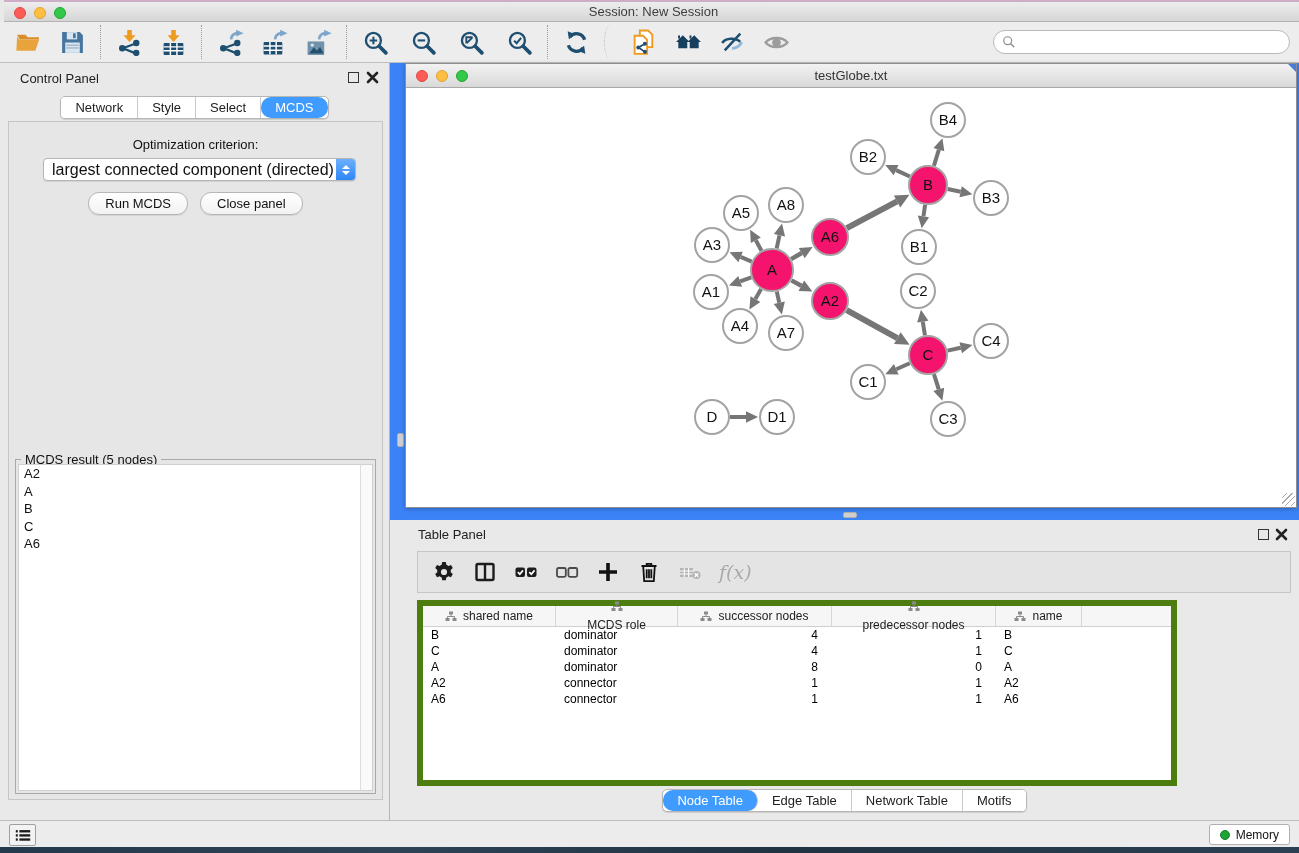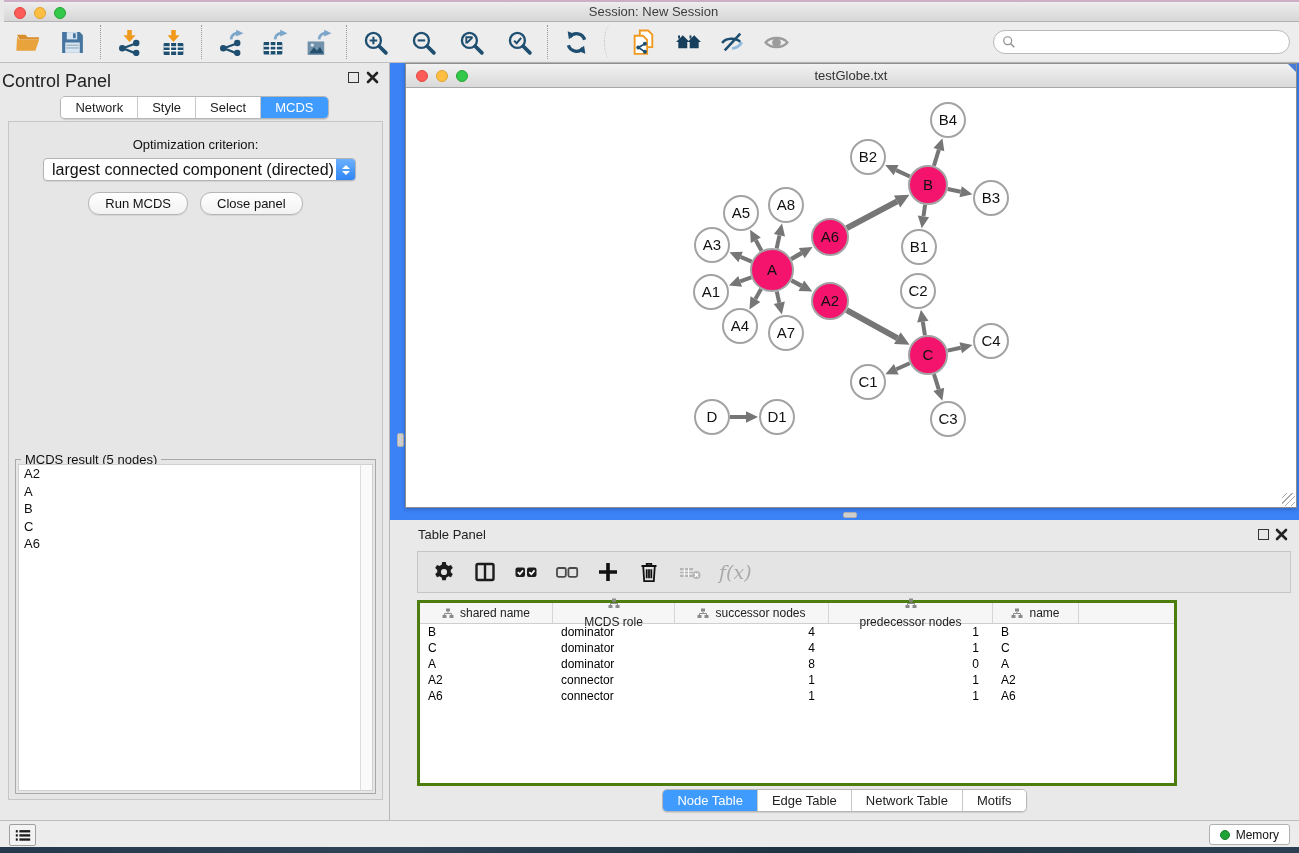--- a/index.html
+++ b/index.html
@@ -28,32 +28,32 @@
   .tsep.light { border-left:1px dotted #bbb; }
   .searchbox { margin-left:auto; margin-right:9px; width:297px; height:24px; background:#fff;
     border:1px solid #b9b9b9; border-radius:12px; display:flex; align-items:center; padding:0 8px; }
   .searchbox svg { width:14px; height:14px; flex:0 0 auto; }
   .searchbox input { border:none; outline:none; flex:1; height:20px; font-size:13px; background:transparent; }
 
   
   .control-panel { position:absolute; left:0; top:63px; width:390px; height:757px;
     background:#e9e9e9; border-right:1px solid #b5b5b5; }
   .panel-head { position:relative; height:30px; }
-  .panel-head .ptitle { position:absolute; left:2px; top:8px; font-size:18px; color:#222;text-align:right; }
+  .panel-head .ptitle { position:absolute; left:20px; top:8px; font-size:13px; color:#222;text-align:right; }
   .float-ic { position:absolute; top:9px; width:11px; height:11px; border:1.5px solid #333; background:none; cursor:pointer; }
   .close-ic { position:absolute; top:8px; width:13px; height:13px; border:none; background:none; cursor:pointer; }
   .close-ic svg { width:13px; height:13px; }
   .cp-float { right:30px; } .cp-close { right:10px; }
 
   .seg-tabs { display:flex; border:1px solid #b6b6b6; border-radius:5px; overflow:hidden;
     background:#fff; box-shadow:0 1px 1px rgba(0,0,0,.12); }
   .seg-tab { padding:3px 14px; font-size:13px; color:#222; background:#fff; border:none;
     border-right:1px solid #c9c9c9; cursor:pointer; line-height:15px; }
   .seg-tab:last-child { border-right:none; }
-  .seg-tab.active { background:#3f9bfd; color:#fff; }
+  .seg-tab.active { background:#3f9bfd; color:#fff;border-radius:10px; }
   .cp-tabs-row { position:absolute; top:33px; left:0; width:100%; display:flex; justify-content:center; }
 
   .cp-content { position:absolute; left:8px; top:58px; width:375px; height:679px;
     background:#e6e6e6; border:1px solid #c6c6c6; }
   .opt-label { position:absolute; top:15px; width:100%; text-align:center; font-size:13px; color:#111; }
   .combo { position:absolute; left:34px; top:36px; width:313px; height:23px; background:#fff;
     border:1px solid #b4b4b4; border-radius:4px; display:flex; align-items:center; cursor:pointer;
     box-shadow:0 1px 1px rgba(0,0,0,.08); }
   .combo .combo-text { flex:1; font-size:16px; color:#111; padding-left:8px; white-space:nowrap; overflow:hidden; }
   .combo .stepper { width:19px; height:21px; background:linear-gradient(#6cb0fd,#2f86f6);
@@ -91,21 +91,21 @@
   .table-panel { position:absolute; left:390px; top:520px; width:909px; height:300px; background:#e9e9e9; }
   .tp-head { position:relative; height:28px; }
   .tp-head .ptitle { position:absolute; left:28px; top:7px; font-size:13px; color:#222; }
   .tp-float { right:30px; } .tp-close { right:11px; }
   .tp-toolbar { position:absolute; left:27px; top:31px; width:874px; height:42px; background:#e4e4e4;
     border:1px solid #c6c6c6; display:flex; align-items:center; gap:9px; padding:0 10px; }
   .ttbtn { width:32px; height:32px; border:none; background:none; display:flex; align-items:center; justify-content:center; cursor:pointer; }
   .ttbtn svg { width:24px; height:24px; }
   .fx-label { font-size:19px; color:#a9a9a9; font-family:"DejaVu Serif", serif; font-style:italic; padding-left:4px; }
 
-  .data-table { position:absolute; left:27px; top:80px; width:760px; height:186px; background:#fff; border:3px solid #4d7c0f; }
+  .data-table { position:absolute; left:27px; top:80px; width:760px; height:186px; background:#fff; border:6px solid #4d7c0f; }
   .thead { display:flex; height:21px; background:#f6f6f6; border-bottom:1px solid #cfcfcf; }
   .th { display:flex; align-items:center; justify-content:center; gap:6px; font-size:12px; color:#222;
     border-right:1px solid #d6d6d6; cursor:pointer; }
   .th svg { width:12px; height:11px; flex:0 0 auto; }
   .tbody .tr { display:flex; height:16px; cursor:default; }
   .td { font-size:12px; color:#000; line-height:16px; padding:0 8px; white-space:nowrap; overflow:hidden; }
   .td.right { text-align:right; padding-right:14px; }
 
   .tp-tabs-row { position:absolute; top:269px; left:0; width:100%; display:flex; justify-content:center; }
 

